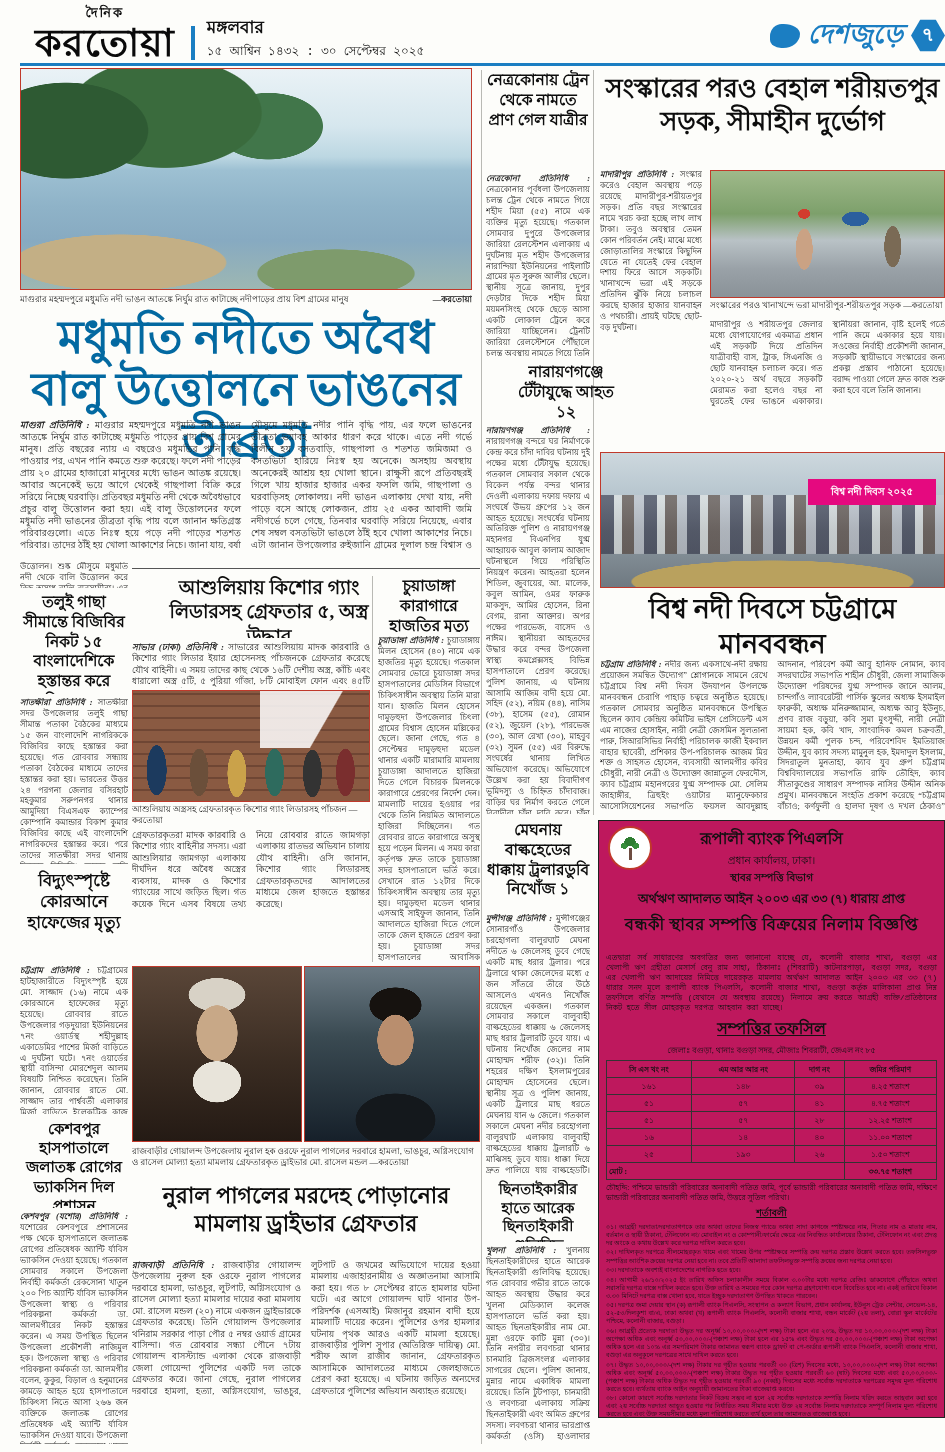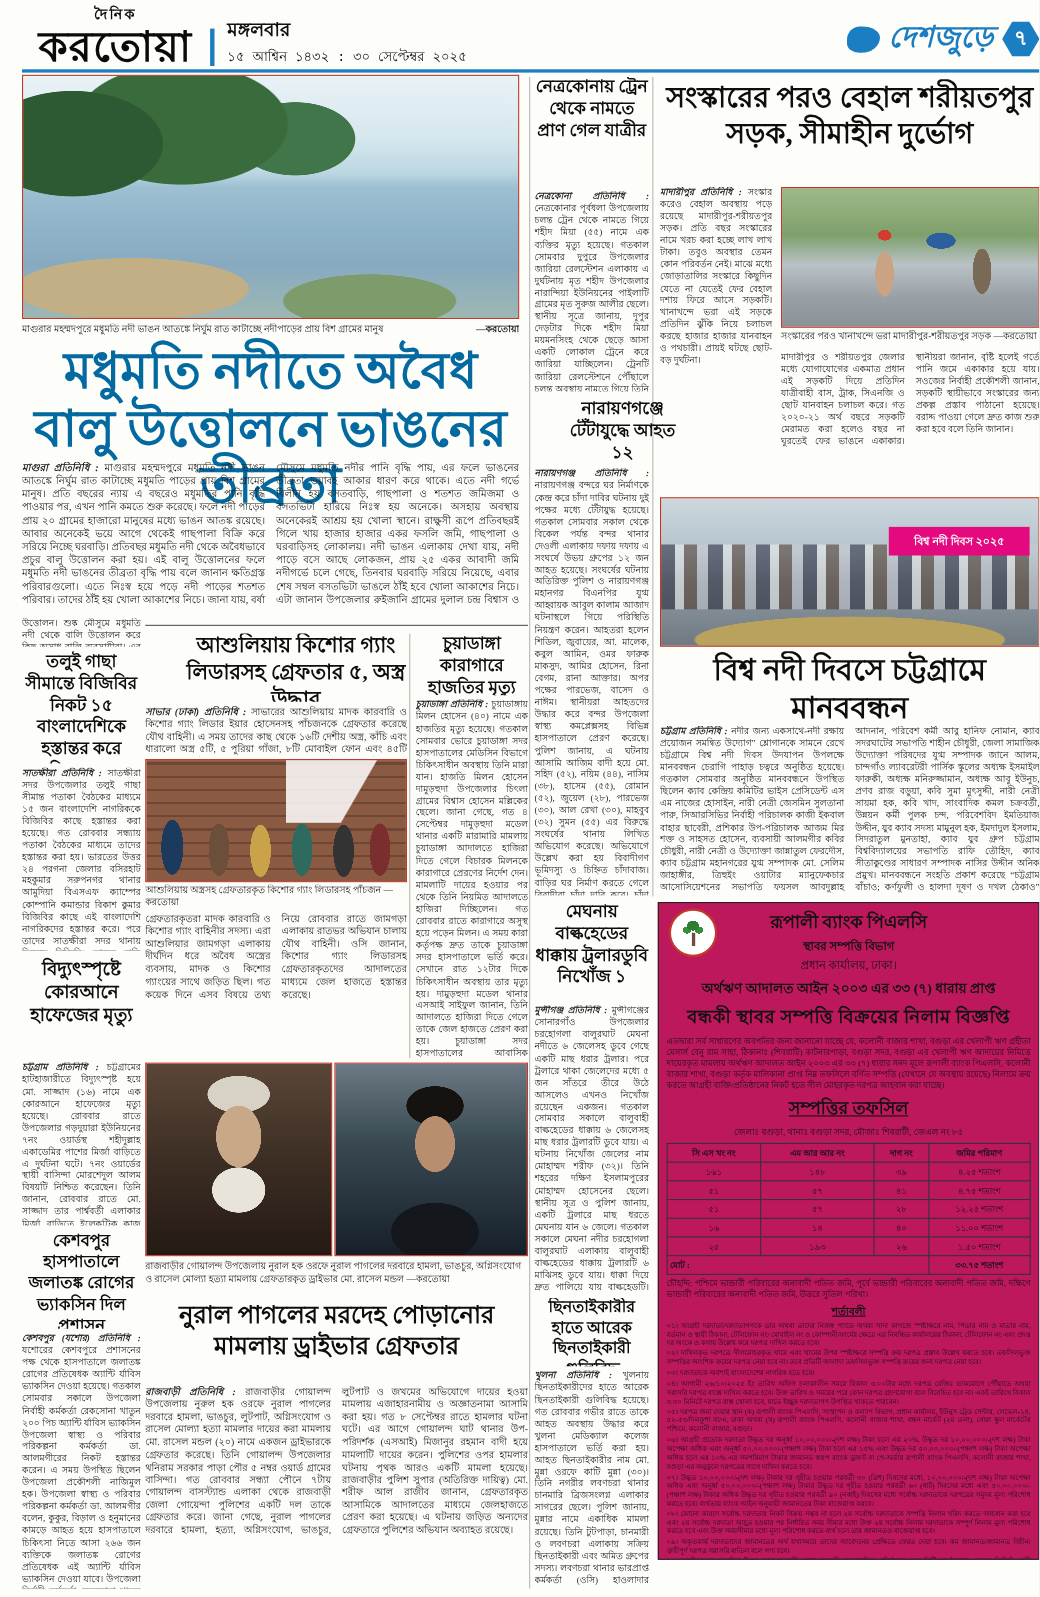--- a/index.html
+++ b/index.html
@@ -28,21 +28,21 @@
   .blue-rule{height:3px;background:#1b7ec2;}
   
   .lead-head{font-size:46px;line-height:1.12;font-weight:900;color:#0369a1;text-align:center;letter-spacing:0;}
   
   .adbox{border:1.4px solid #222;box-sizing:border-box;padding:5px 7px;overflow:hidden;background:#be185d;}
   .adbox .c{text-align:center;}
   .ad-bank{font-size:16px;font-weight:900;}
   .ad-sub{font-size:10.5px;font-weight:700;}
   .ad-act{font-size:12.5px;font-weight:900;margin-top:3px;}
   .ad-title{font-size:16.5px;font-weight:900;letter-spacing:.5px;margin-top:2px;}
-  .ad-intro{font-size:7.6px;line-height:1.32;text-align:justify;margin-top:3px;}
+  .ad-intro{font-size:7.6px;line-height:1.32;text-align:justify;margin-top:14px;font-family:Liberation Mono, monospace;}
   .ad-sched{font-size:16px;font-weight:900;text-decoration:underline;margin-top:3px;}
   .ad-schedsub{font-size:8px;margin-top:1px;}
   table.sched{width:100%;border-collapse:collapse;margin-top:3px;font-size:7.6px;}
   table.sched th,table.sched td{border:1px solid #333;padding:1.5px 2px;text-align:center;}
   table.sched th{font-weight:800;}
   .ad-bound{font-size:7.6px;line-height:1.3;text-align:justify;margin-top:3px;}
   .ad-termst{font-size:9.5px;font-weight:900;text-decoration:underline;text-align:center;margin-top:3px;}
   .terms{font-size:6.3px;line-height:1.28;text-align:justify;margin-top:2px;height:238px;overflow:hidden;}
   .terms div{margin-bottom:1.5px;}
   .banklogo{width:44px;height:44px;border-radius:50%;border:2.5px solid #c0392b;box-sizing:border-box;
@@ -208,22 +208,22 @@
   <div class="abs bt-sm cols2" style="left:600px;top:660px;width:345px;height:154px;">
     <span class="byl">চট্টগ্রাম প্রতিনিধি :</span>
     <span>নদীর জন্য একসাথে-নদী রক্ষায় প্রয়োজন সমন্বিত উদ্যোগ” শ্লোগানকে সামনে রেখে চট্টগ্রামে বিশ্ব নদী দিবস উদযাপন উপলক্ষে মানববন্ধন চেরাগি পাহাড় চত্বরে অনুষ্ঠিত হয়েছে। গতকাল সোমবার অনুষ্ঠিত মানববন্ধনে উপস্থিত ছিলেন ক্যাব কেন্দ্রিয় কমিটির ভাইস প্রেসিডেন্ট এস এম নাজের হোসাইন, নারী নেত্রী জেসমিন সুলতানা পারু, সিআরসিভির নির্বাহী পরিচালক কাজী ইকবাল বাহার ছাবেরী, প্রশিকার উপ-পরিচালক আজম মির শক্ত ও সাহসত হোসেন, ব্যবসায়ী আলমগীর কবির চৌধুরী, নারী নেত্রী ও উদ্যোক্তা জান্নাতুল ফেরদৌস, ক্যাব চট্টগ্রাম মহানগরের যুগ্ম সম্পাদক মো. সেলিম জাহাঙ্গীর, ত্রিহুইং ওয়াটার ম্যানুফেকচার আসোসিয়েশনের সভাপতি ফয়সল আবদুল্লাহ আদনান, পরিবেশ কর্মী আবু হানিফ নোমান, ক্যাব সদরঘাটের সভাপতি শাহীন চৌধুরী, জেলা সামাজিক উদ্যোক্তা পরিষদের যুগ্ম সম্পাদক জানে আলম, চান্দগাঁও ল্যাবরেটরী পার্সিক স্কুলের অধ্যক্ষ</span>
     <span>ইসমাইল ফারুকী, অধ্যক্ষ মনিরুজ্জামান, অধ্যক্ষ আবু ইউনুচ, প্রণব রাজ বড়ুয়া, কবি সুমা মুৎসুদ্দী, নারী নেত্রী সায়মা হক, কবি খাদ, সাংবাদিক কমল চক্রবর্তী, উন্নয়ন কর্মী পুলক চন্দ, পরিবেশবিদ ইমতিয়াজ উদ্দীন, যুব ক্যাব সদস্য মামুনুল হক, ইমদাদুল ইসলাম, সিদরাতুল মুনতাহা, ক্যাব যুব গ্রুপ চট্টগ্রাম বিশ্ববিদ্যালয়ের সভাপতি রাফি তৌহিদ, ক্যাব সীতাকুণ্ডের সাধারণ সম্পাদক নাসির উদ্দীন অনিক প্রমুখ। মানববন্ধনে সংহতি প্রকাশ করেছে “চট্টগ্রাম বাঁচাও; কর্ণফুলী ও হালদা দূষণ ও দখল ঠেকাও” সংগঠন। এসএমএরভি এর সহযোগিতায় আইএসডিই বাংলাদেশের উদ্যোগে আয়োজিত মানববন্ধনে বক্তারা চট্টগ্রামের প্রাণ কর্ণফুলী ও হালদা দখল ও দূষণের বিরুদ্ধে নাগরিক প্রতিরোধের পাশাপাশি সরকারি আইনশৃঙ্খলাকারী সংস্থার যথাযথ নজরদারি ও আইনের প্রয়োগ নিশ্চিত করার দাবি জানান। একই সাথে তৃণমূলে নদী দখল ও দূষণের বিরুদ্ধে প্রতিরোধ গড়ে তোলার আহবান জানানো হয়।</span>
   </div>
 
   <div class="abs adbox" style="left:598px;top:820px;width:347px;height:598px;">
     <div style="position:relative;">
       <div class="banklogo" style="position:absolute;left:2px;top:0;"></div>
       <div class="c ad-bank">রূপালী ব্যাংক পিএলসি</div>
+      <div class="c ad-sub" style="font-weight:400;">প্রধান কার্যালয়, ঢাকা।</div>
       <div class="c ad-sub">স্থাবর সম্পত্তি বিভাগ</div>
-      <div class="c ad-sub" style="font-weight:400;">প্রধান কার্যালয়, ঢাকা।</div>
     </div>
     <div class="c ad-act">অর্থঋণ আদালত আইন ২০০৩ এর ৩৩ (৭) ধারায় প্রাপ্ত</div>
     <div class="c ad-title">বন্ধকী স্থাবর সম্পত্তি বিক্রয়ের নিলাম বিজ্ঞপ্তি</div>
     <div class="ad-intro">এতদ্বারা সর্ব সাধারণের অবগতির জন্য জানানো যাচ্ছে যে, কলোনী বাজার শাখা, বগুড়া এর খেলাপী ঋণ গ্রহীতা মেসার্স বেনু রাম সাহা, ঠিকানাঃ (শিবরাটি) কাটনারপাড়া, বগুড়া সদর, বগুড়া এর খেলাপী ঋণ আদায়ের নিমিত্তে দায়েরকৃত মামলায় অর্থঋণ আদালত আইন ২০০৩ এর ৩৩ (৭) ধারার সনদ মূলে রূপালী ব্যাংক পিএলসি, কলোনী বাজার শাখা, বগুড়া কর্তৃক মালিকানা প্রাপ্ত নিম্ন তফসিলে বর্ণিত সম্পত্তি (যেখানে যে অবস্থায় রয়েছে) নিলামে ক্রয় করতে আগ্রহী ব্যক্তি/প্রতিষ্ঠানের নিকট হতে সীল মোহরকৃত দরপত্র আহবান করা যাচ্ছে।</div>
     <div class="c ad-sched">সম্পত্তির তফসিল</div>
     <div class="c ad-schedsub">জেলাঃ বগুড়া, থানাঃ বগুড়া সদর, মৌজাঃ শিবরাটী, জেএল নং ৮৫</div>
     <table class="sched">
       <thead>
         <tr>
           <th>সি এস খং নং</th>

